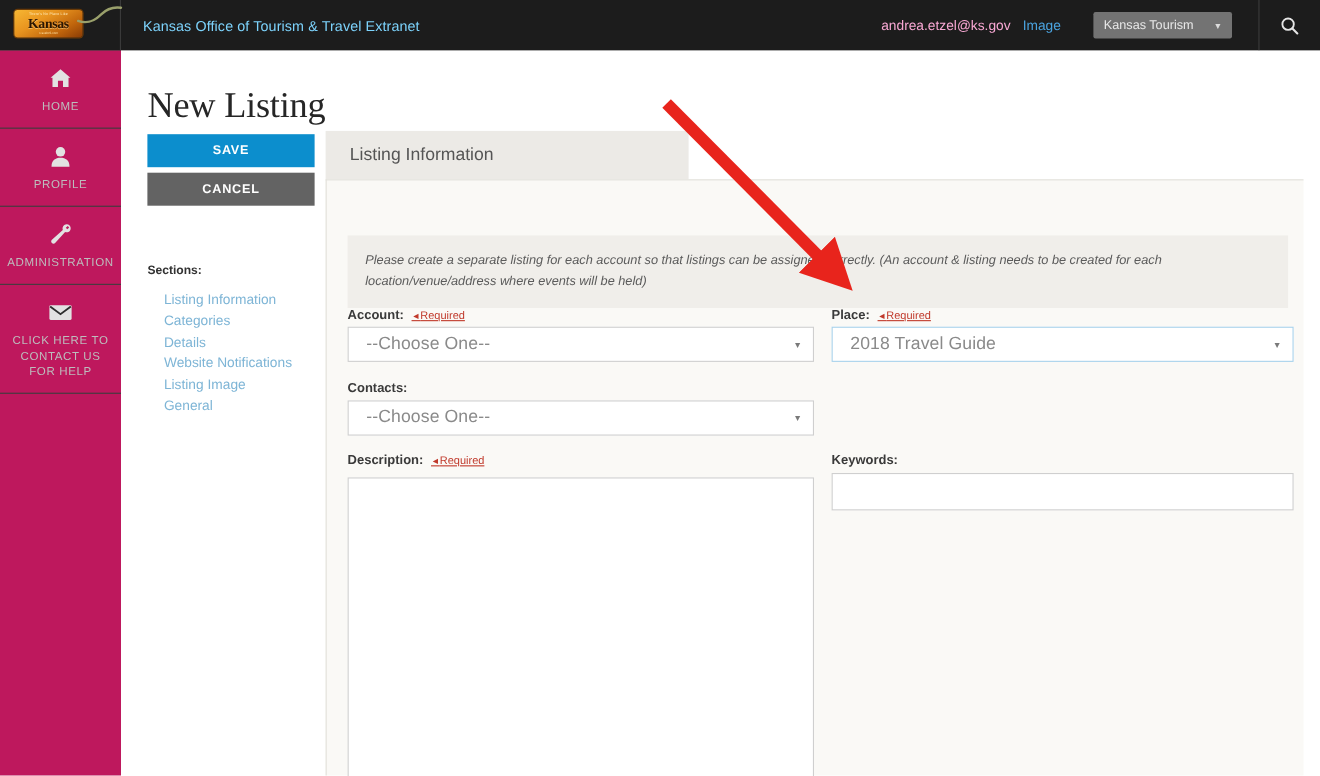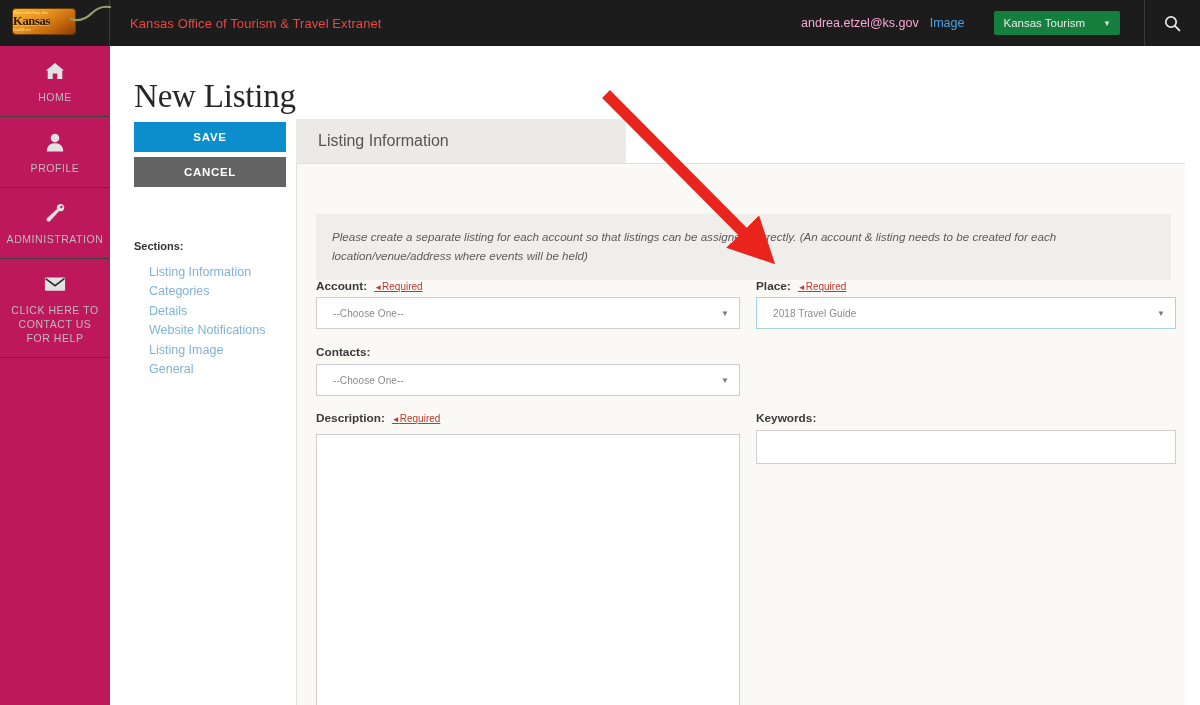--- a/index.html
+++ b/index.html
@@ -25,21 +25,21 @@
     border-right: 1px solid #3a3a3a;
     flex: 0 0 110px;
   }
   .kansas-logo {
     position: absolute; left: 13px; top: 9px;
     width: 62px; height: 25px;
     border-radius: 3px;
     background: linear-gradient(150deg,#f7b733 0%,#e8941f 38%,#c0650c 72%,#8a3c05 100%);
     box-shadow: 0 0 0 1px #6b3b07;
     display: flex; flex-direction: column;
-    align-items: flex-start; justify-content: center;
+    align-items: center; justify-content: center;
     overflow: hidden;
   }
   .logo-top-txt {
     font-size: 3.2px; color: #ffe9b8; letter-spacing: .2px;
     font-family: "Liberation Sans", sans-serif; line-height: 4px;
     white-space: nowrap;
   }
   .logo-main-txt {
     font-family: "Liberation Serif", serif;
     font-weight: 700; font-size: 12.5px; color: #2b1500;
@@ -48,31 +48,31 @@
   }
   .logo-sub-txt {
     font-size: 2.8px; color: #ffe0a0; line-height: 4px; white-space: nowrap;
   }
   .logo-string {
     position: absolute; left: 70px; top: 4px;
     width: 42px; height: 24px;
     overflow: visible;
   }
   #site-title {
-    color: #ef4444; font-size: 13px; margin-left: 20px;
+    color: #7dd3fc; font-size: 13px; margin-left: 20px;
     letter-spacing: .1px; white-space: nowrap;
   }
   #topbar-right {
     margin-left: auto; display: flex; align-items: center; height: 46px;
   }
   #user-email { color: #f9a8d4; font-size: 12.5px; }
   #logout-link { color: #4aa3df; font-size: 12.5px; margin-left: 11px; text-decoration: none; cursor: pointer; }
   #org-select {
     margin-left: 30px; height: 24px; min-width: 100px;
-    background: #15803d; color: #e8e8e8; font-size: 11.5px;
+    background: #737373; color: #e8e8e8; font-size: 11.5px;
     display: flex; align-items: center; padding: 0 9px;
     border-radius: 2px; cursor: pointer; white-space: nowrap;
   }
   #org-select .caret { margin-left: 18px; font-size: 8px; color: #dcdcdc; }
   #search-cell {
     margin-left: 24px; width: 56px; height: 46px;
     border-left: 1px solid #3a3a3a;
     display: flex; align-items: center; justify-content: center; cursor: pointer;
   }
 
@@ -148,21 +148,21 @@
     font-style: normal; margin-left: 7px; white-space: nowrap; text-decoration: underline;
   }
   .req-tag .tri { font-size: 8px; }
   .select-box {
     position: absolute; height: 32px; background: #ffffff;
     border: 1px solid #cfcfcf;
     display: flex; align-items: center;
     padding: 0 10px 0 16px; cursor: pointer;
   }
   .select-box.focused { border: 1px solid #a8d2ec; }
-  .select-value { color: #8a8a8a; font-size: 10px; letter-spacing: .1px; }
+  .select-value { color: #8a8a8a; font-size: 16px; letter-spacing: .1px; }
   .select-caret { margin-left: auto; font-size: 8px; color: #7a7a7a; }
   #desc-textarea {
     position: absolute; left: 19px; top: 270px;
     width: 424px; height: 284px;
     background: #ffffff; border: 1px solid #cfcfcf;
     resize: none; outline: none;
     font-family: "Liberation Sans", sans-serif; font-size: 13px;
     padding: 6px;
   }
   #keywords-input {

